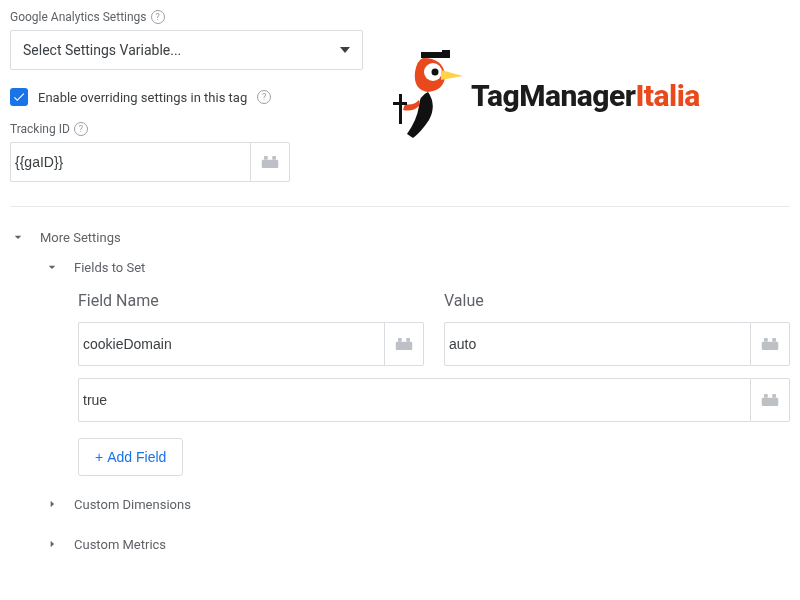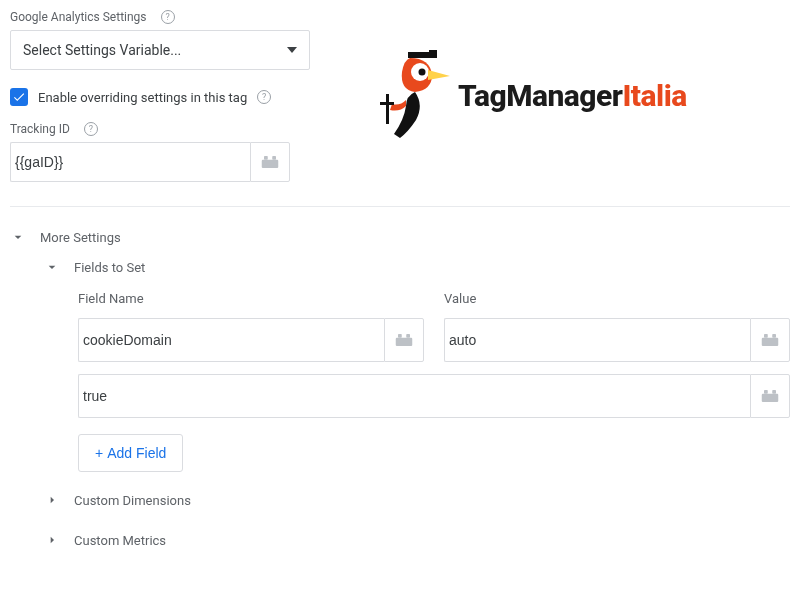--- a/index.html
+++ b/index.html
@@ -14,21 +14,21 @@
   }
   .top-row {
     display: flex;
     align-items: flex-start;
     gap: 20px;
   }
   .left-col { flex: 0 0 340px; }
   .label-row {
     display: flex;
     align-items: center;
-    gap: 14px;
+    gap: 4px;
     margin-bottom: 6px;
   }
   .label-text { font-size: 12px; color: #5f6368; }
   .help-icon {
     width: 14px; height: 14px;
     border: 1px solid #9aa0a6;
     border-radius: 50%;
     display: inline-flex;
     align-items: center;
     justify-content: center;
@@ -36,21 +36,21 @@
     color: #9aa0a6;
   }
   .select-box {
     border: 1px solid #dadce0;
     border-radius: 2px;
     height: 40px;
     display: flex;
     align-items: center;
     justify-content: space-between;
     padding: 0 12px;
-    width: 300px;
+    width: 353px;
     font-size: 14px;
     color: #3c4043;
     cursor: pointer;
   }
   .triangle-down {
     width: 0; height: 0;
     border-left: 5px solid transparent;
     border-right: 5px solid transparent;
     border-top: 6px solid #3c4043;
   }
@@ -118,21 +118,21 @@
     display: inline-block;
   }
   .section-title { font-size: 13px; color: #5f6368; }
   .indent-1 { margin-left: 34px; }
   .fields-header {
     display: flex;
     gap: 20px;
     margin-top: 10px;
     margin-bottom: 4px;
   }
-  .fields-header .col { flex: 1; font-size: 13px; color: #5f6368; }
+  .fields-header .col { flex: 1; font-size: 16px; color: #5f6368; }
   .field-row {
     display: flex;
     gap: 20px;
     margin-top: 12px;
   }
   .field-input-wrap {
     flex: 1;
     display: flex;
     height: 44px;
   }

